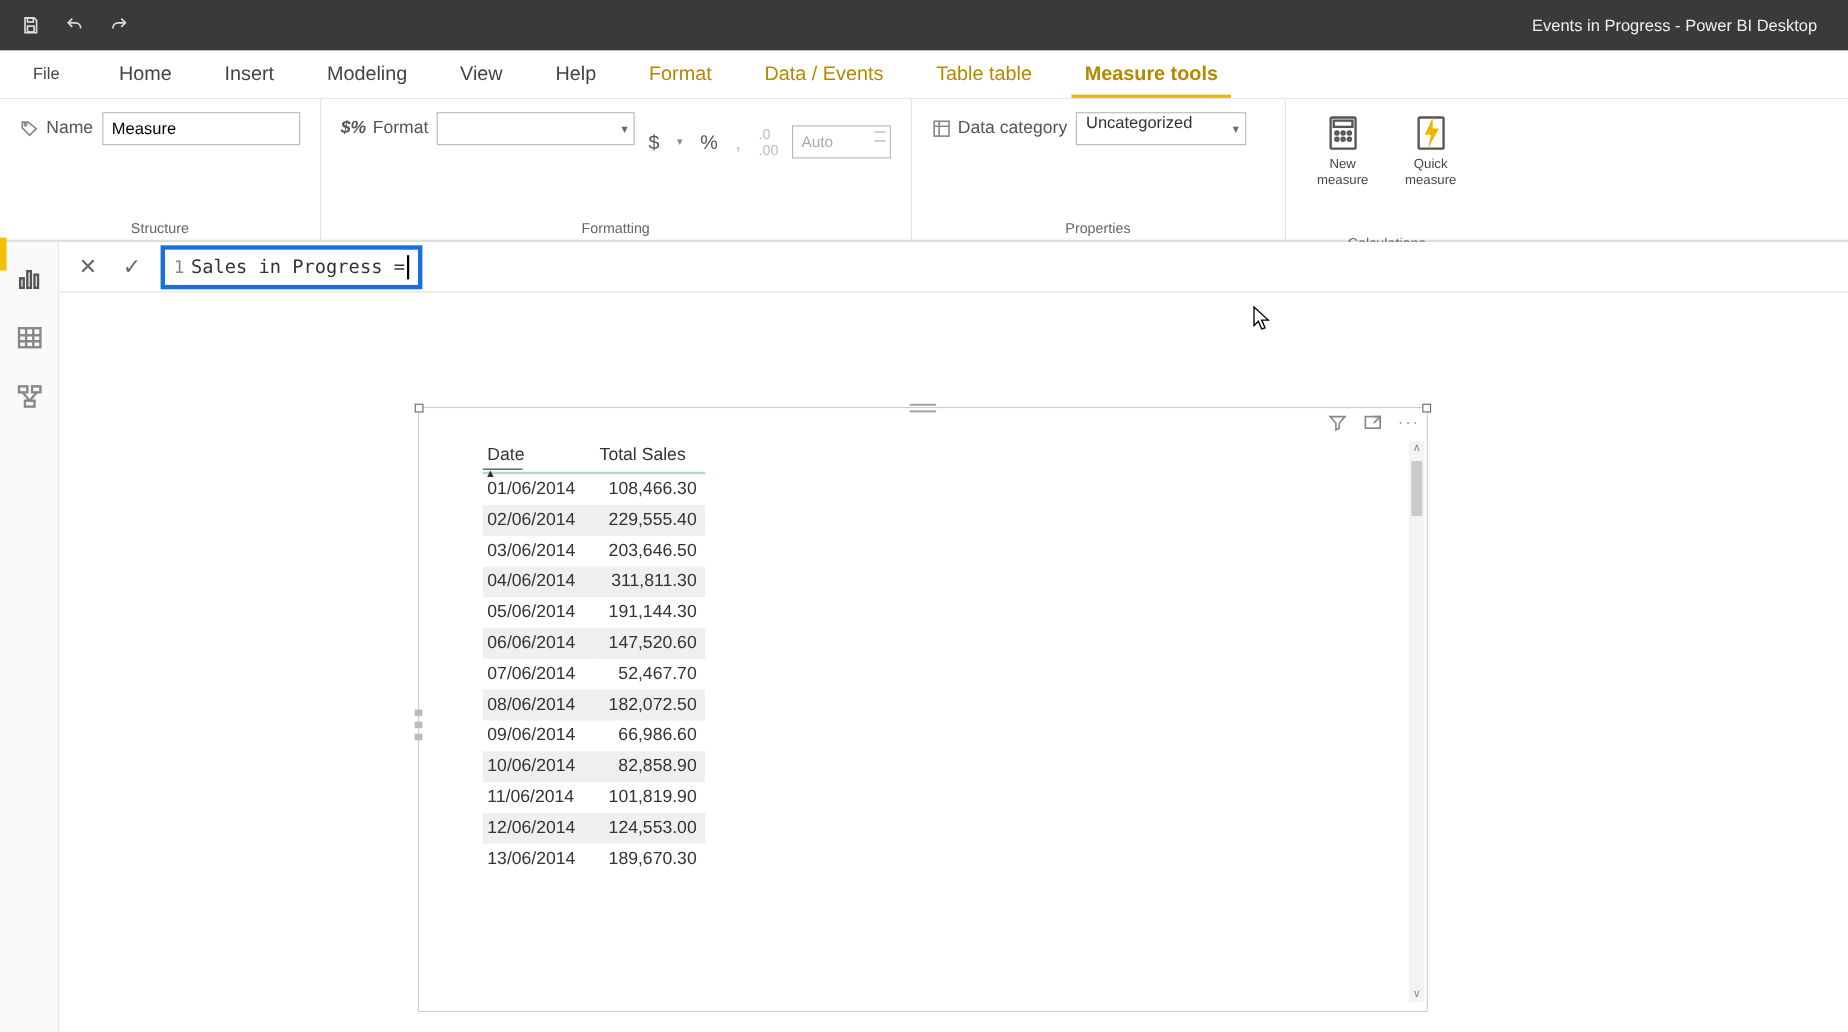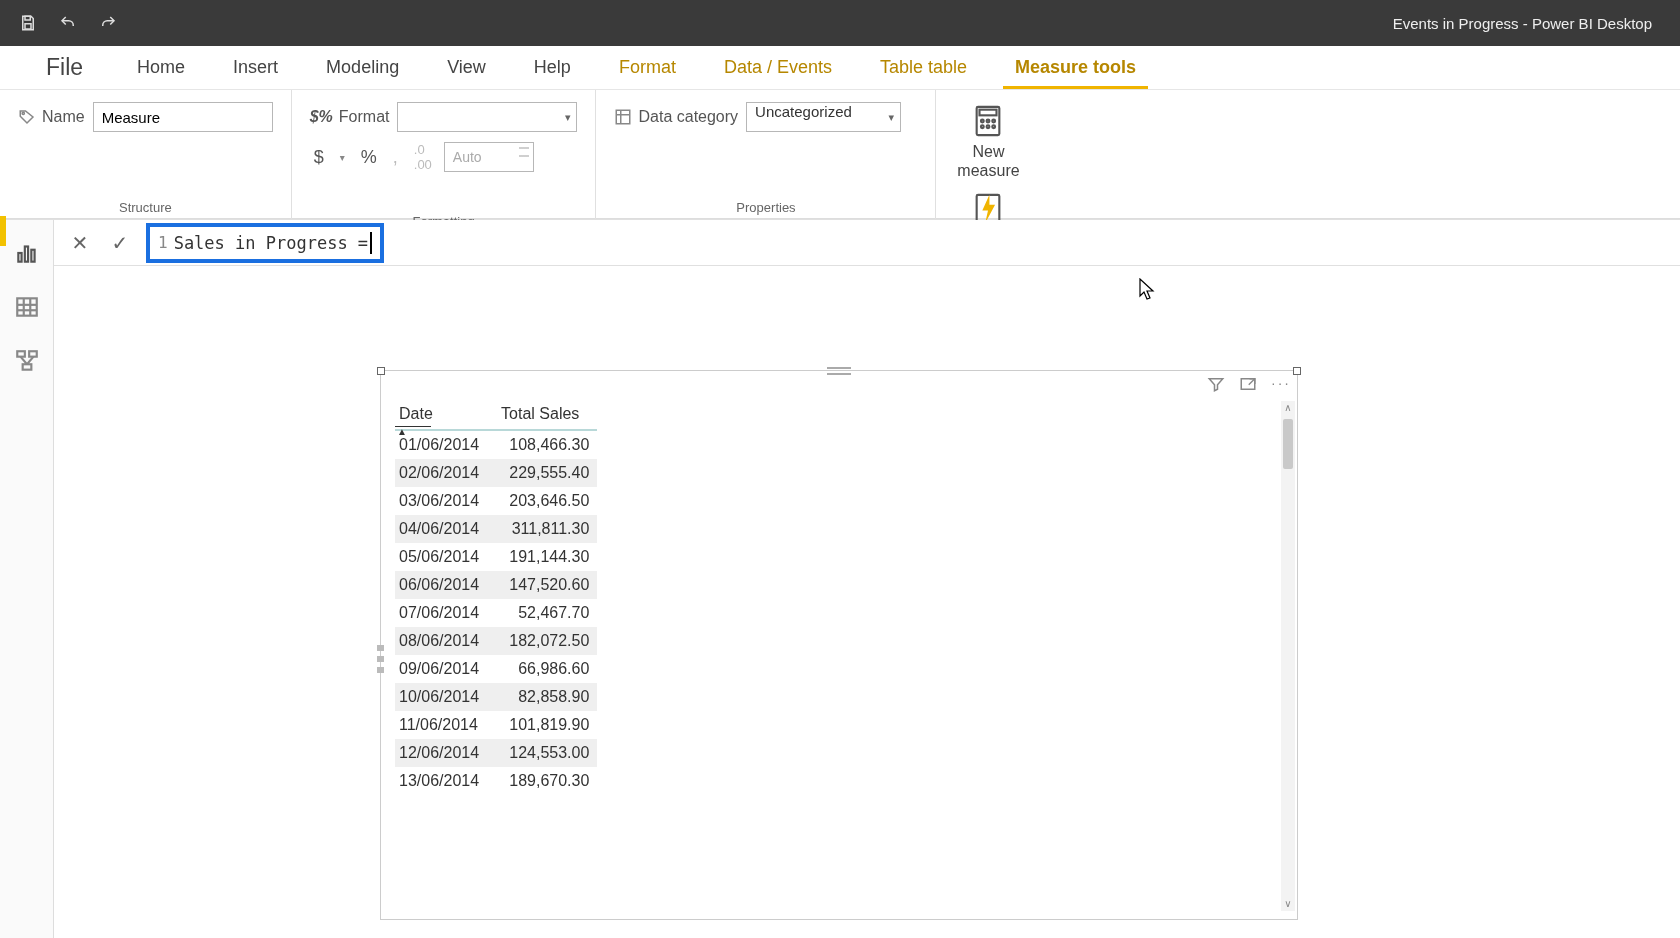--- a/index.html
+++ b/index.html
@@ -6,43 +6,43 @@
   body { font-family: "Segoe UI", Arial, sans-serif; font-size: 14px; color: #333; background: #fff; width: 1680px; height: 938px; overflow: hidden; }
 
   
   .titlebar { background: #3a3a3a; color: #fff; height: 46px; display: flex; align-items: center; padding: 0 8px; }
   .titlebar .qa-icon { width: 24px; height: 24px; margin: 0 8px; display:inline-flex; align-items:center; justify-content:center; color:#ddd; }
   .titlebar .title { margin-left: auto; margin-right: 20px; font-size: 15px; color: #eee; }
 
   
   .ribbon-tabs { background:#fff; height: 44px; border-bottom:1px solid #e6e6e6; display:flex; align-items:flex-end; }
   .ribbon-tab { height:44px; padding: 0 24px; display:flex; align-items:center; font-size:18px; color:#444; cursor:pointer; background:transparent; position:relative;}
-  .ribbon-tab.file { font-size:23px; padding-left:46px; padding-right:30px;}
+  .ribbon-tab.file { font-size:15px; padding-left:30px; padding-right:30px;}
   .ribbon-tab.context { color:#b68700; }
   .ribbon-tab.active { color:#b68700;font-weight:bold; }
   .ribbon-tab.active::after { content:""; position:absolute; bottom:0; left:12px; right:12px; height:3px; background:#f0b400; }
 
   
   .ribbon { background:#fff; height:130px; border-bottom:1px solid #e0e0e0; display:flex; box-shadow: inset 0 -1px 0 #ddd;}
   .ribbon-group { border-right:1px solid #e0e0e0; padding:10px 18px 4px 18px; display:flex; flex-direction:column; }
   .ribbon-group:last-child{border-right:none;}
-  .group-rows { flex:1; display:flex; flex-direction:column; justify-content:flex-start; gap:8px; }
+  .group-rows { flex:1; display:flex; flex-direction:row; justify-content:flex-start; gap:8px; }
   .group-label { text-align:center; font-size:13px; color:#666; padding-top:4px;margin-top:38px;}
   .field-row { display:flex; align-items:center; gap:8px; height:34px;}
   .field-label { color:#555; font-size:16px; display:flex; align-items:center; gap:6px;}
   .ctrl-input { height:30px; border:1px solid #b7b7b7; background:#fff; width:180px; padding:0 8px; font-size:15px;}
   .ctrl-select { height:30px; border:1px solid #b7b7b7; background:#fff; padding:0 22px 0 8px; font-size:15px; position:relative;}
   .ctrl-select::after{content:"▾"; position:absolute; right:6px; top:50%; transform:translateY(-50%); color:#666; font-size:11px;}
   .fmt-row { display:flex; align-items:center; gap:8px; }
   .fmt-sym { font-size:18px; color:#555; padding:0 4px; }
   .fmt-muted{ color:#bbb;}
   .spin { height:30px; width:90px; border:1px solid #b7b7b7; display:flex; align-items:center; padding:0 18px 0 8px; color:#aaa; font-size:14px; position:relative;}
   .spin::after { content:""; position:absolute; right:4px; top:4px; bottom:4px; width:10px; background:linear-gradient(to bottom,#888 0 2px, transparent 2px 8px, #888 8px 10px, transparent 10px); opacity:.4;}
   .big-btn { display:flex; flex-direction:column; align-items:center; width:68px; gap:4px; cursor:pointer;}
-  .big-btn .bb-label{ font-size:16px; color:#444; text-align:center; line-height:1.2;}
+  .big-btn .bb-label{ font-size:12px; color:#444; text-align:center; line-height:1.2;}
   .calc-row { display:flex; gap:12px; align-items:flex-start; padding-top:4px;}
 
   
   .workspace{ display:flex; height:calc(938px - 42px - 44px - 130px); }
   .sidebar-views{ width:54px; background:#fafafa; border-right:1px solid #ddd; display:flex; flex-direction:column; align-items:center; padding-top:6px;}
   .view-btn{ width:42px; height:42px; margin:6px 0; display:flex; align-items:center; justify-content:center; color:#666;}
   .view-btn.active{ color:#333; }
   .yellow-strip{ position:absolute; left:0; top:216px; width:6px; height:30px; background:#f2c100; }
 
   .canvas-area{ flex:1; background:#fff; position:relative; }
@@ -55,21 +55,21 @@
   .caret{ width:2px; height:22px; background:#000; display:inline-block; margin-left:2px;}
 
   
   .visual{ position:absolute; left:326px; top:150px; width:918px; height:550px; border:1px solid #ccc; }
   .visual-corner{ position:absolute; width:8px; height:8px; border:1px solid #666; background:#fff;}
   .visual-grip{ position:absolute; left:50%; top:0; transform:translate(-50%,-4px); width:24px; height:8px; display:flex; flex-direction:column; justify-content:space-between;}
   .visual-grip div{height:2px;background:#aaa;}
   .visual-toolbar{ position:absolute; top:4px; right:6px; display:flex; gap:14px; color:#888;}
 
   .vis-body{ position:absolute; inset:28px 14px 4px 14px; overflow:hidden;}
-  table.data{ border-collapse:collapse; font-size:16px; color:#333;}
+  table.data{ border-collapse:collapse; font-size:16px; color:#333;margin-left:44px;}
   table.data th{ text-align:left; font-weight:400; padding:6px 18px 6px 4px; color:#333;}
   table.data th.sortable{position:relative;}
   table.data th.sortable .underline{ position:absolute; bottom:2px; left:0; width:36px; height:1px; background:#333;}
   table.data th.sortable .sort-arrow{ position:absolute; bottom:-8px; left:2px; font-size:10px; color:#333;}
   table.data thead tr { border-bottom: 2px solid #b8d8d8; }
   table.data td{ padding:5px 18px 5px 4px; }
   table.data td.num{ text-align:right; padding-right:8px; }
   table.data tbody tr:nth-child(even){ background:#efefef;}
   .vscroll{ position:absolute; right:2px; top:30px; bottom:8px; width:14px; background:#f3f3f3; }
   .vscroll .up,.vscroll .down{position:absolute; left:0; right:0; height:14px; text-align:center; font-size:10px; color:#888; line-height:14px;}

